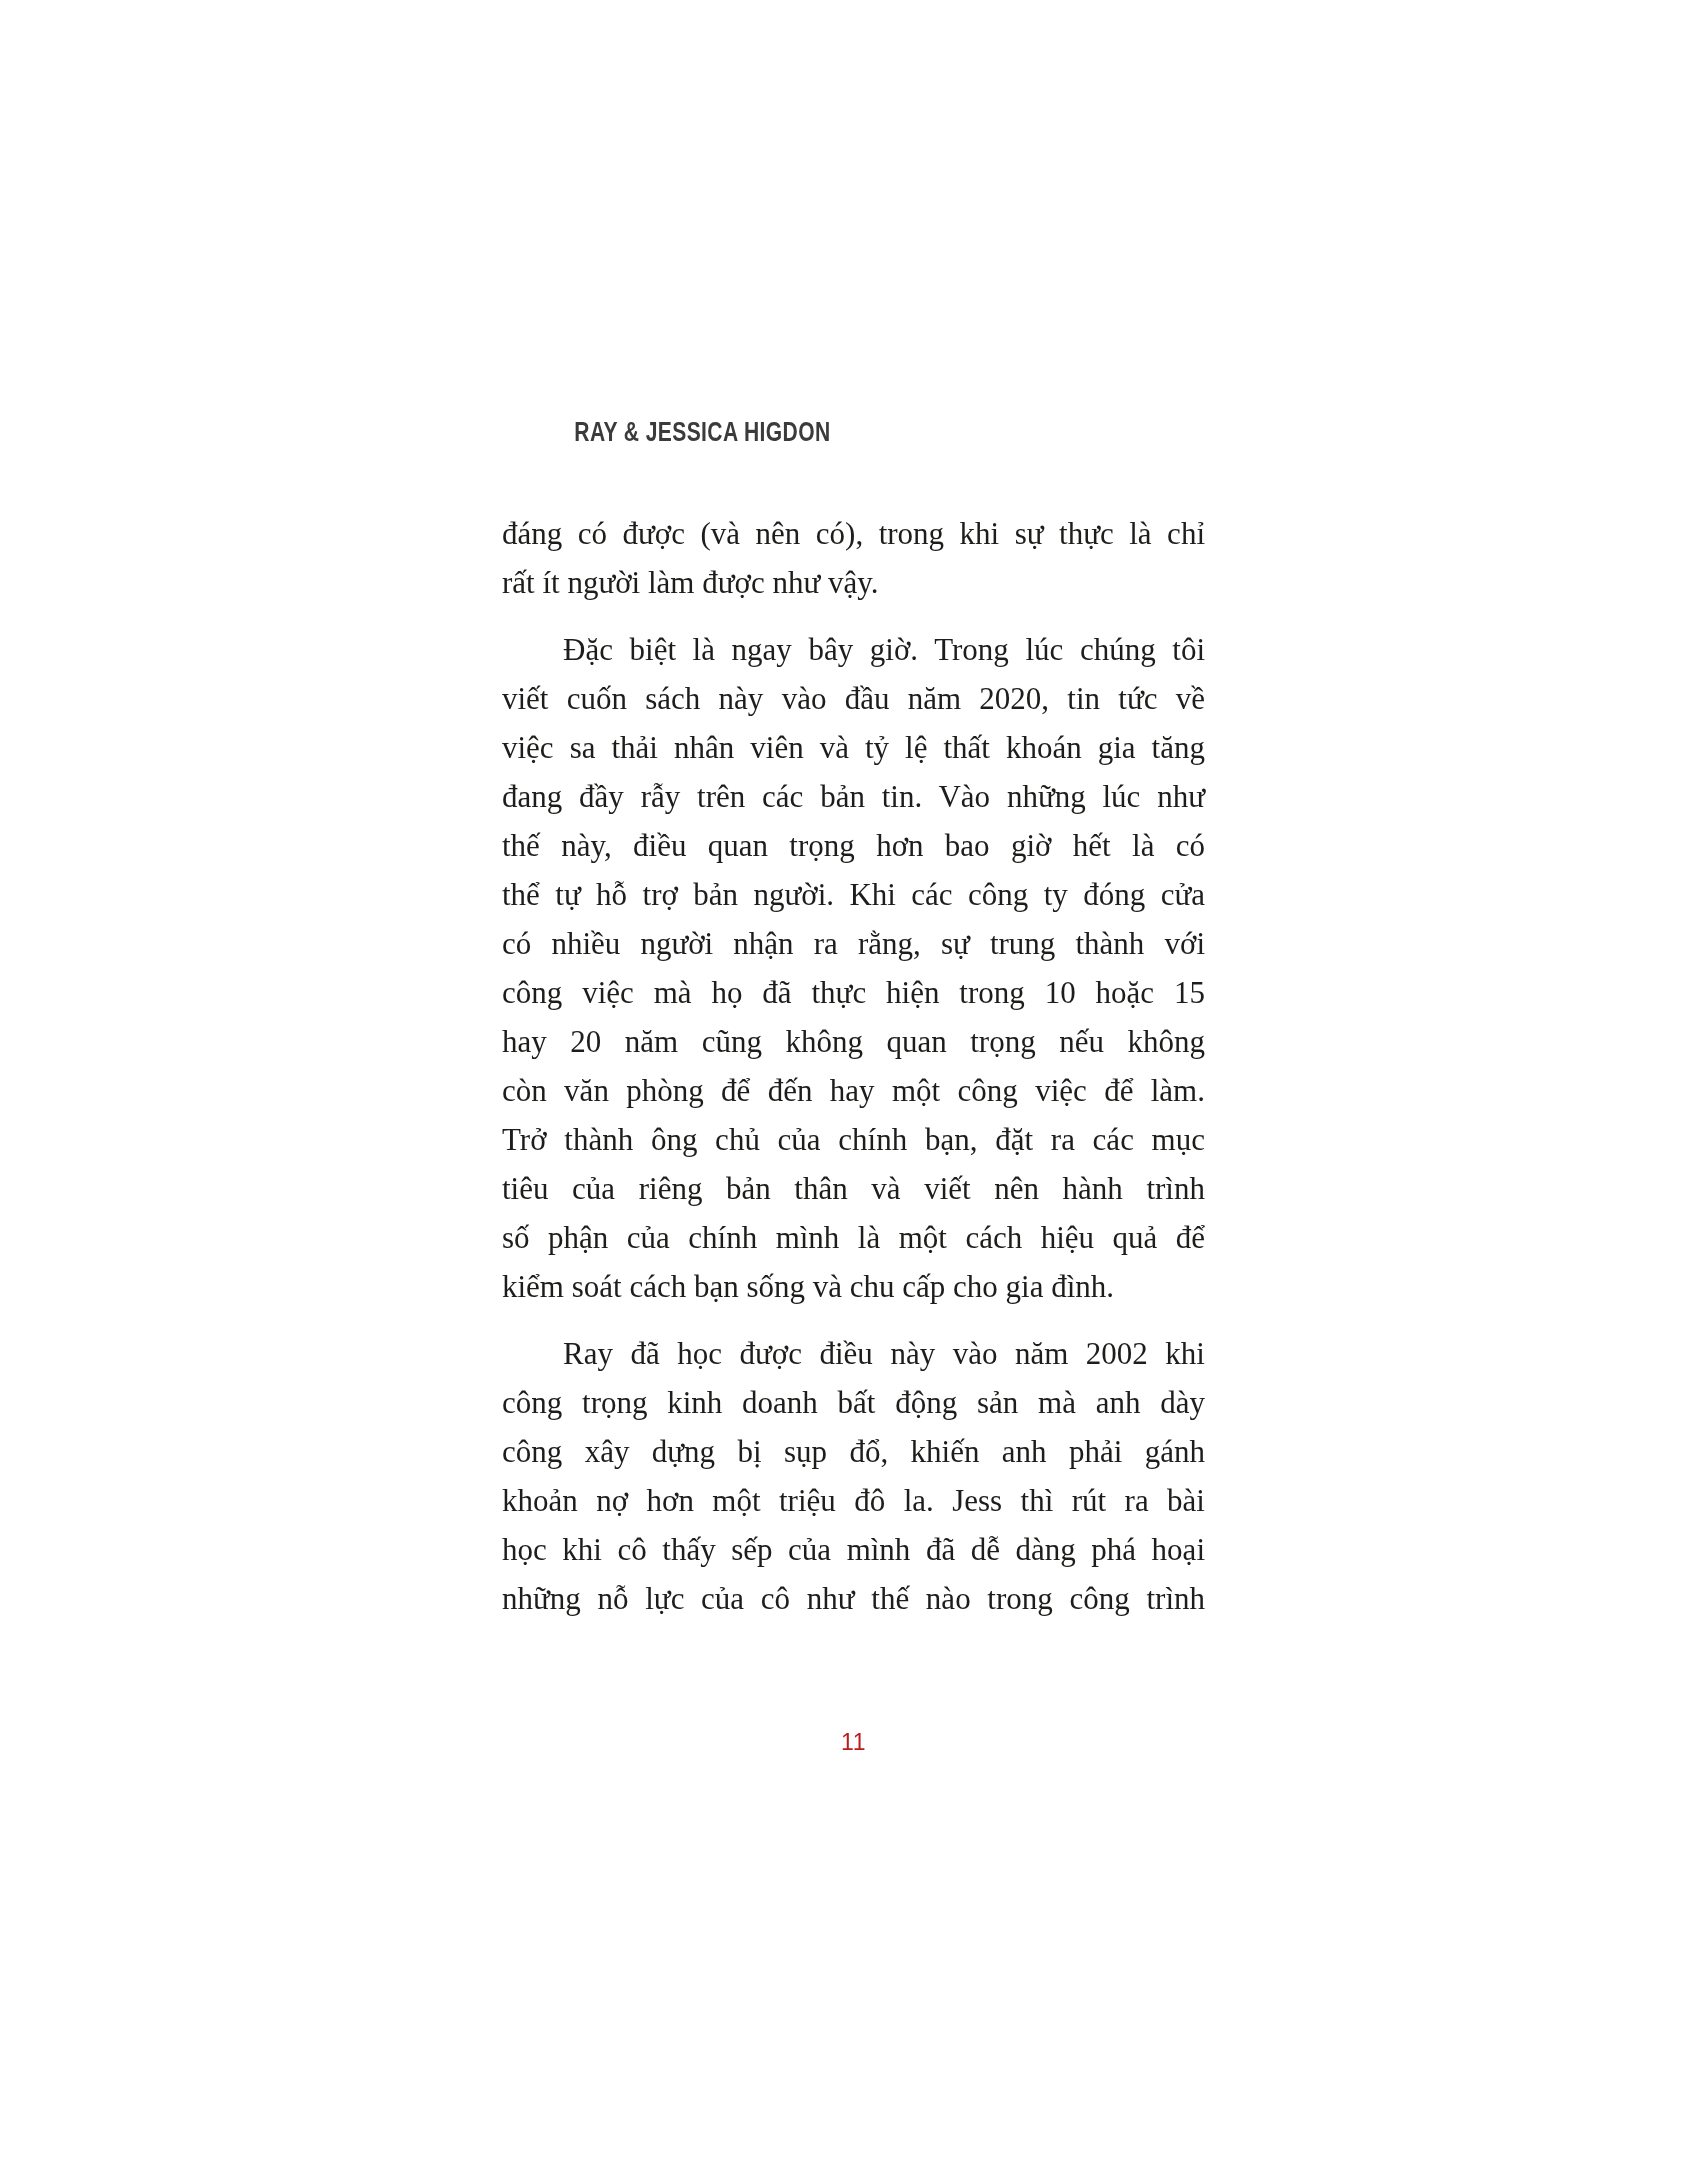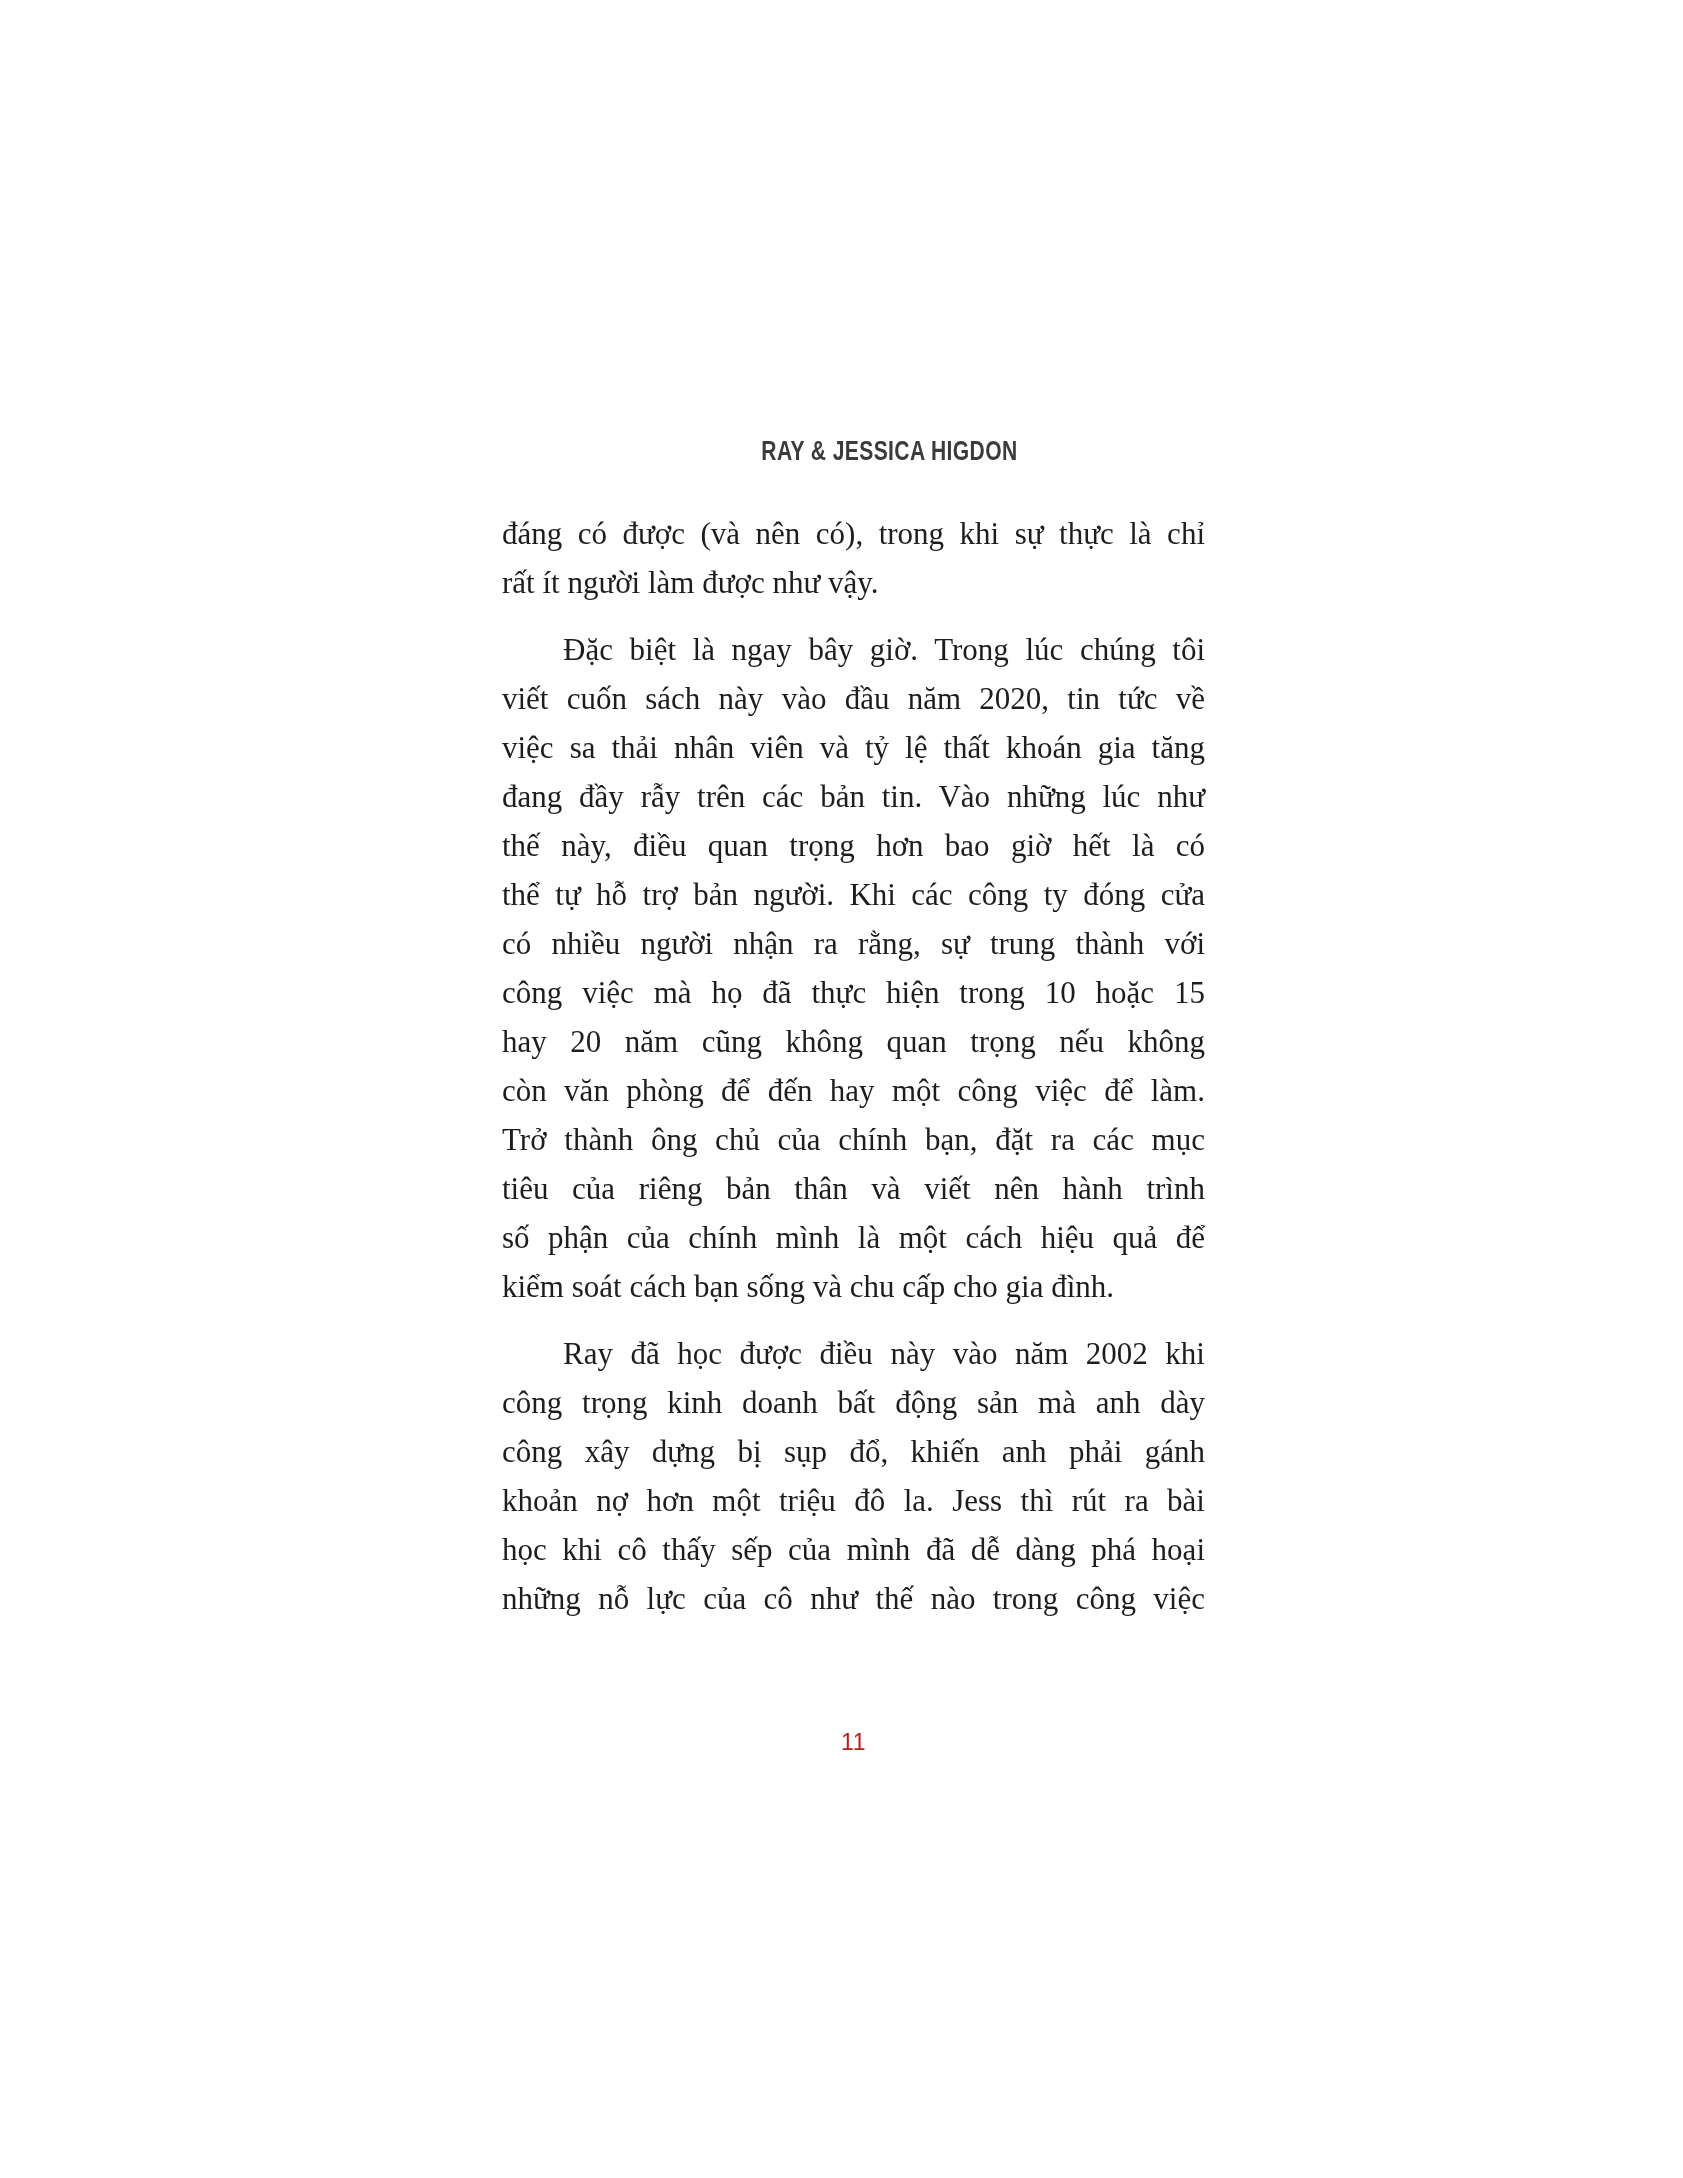--- a/index.html
+++ b/index.html
@@ -9,24 +9,24 @@
   }
   .sheet {
     position: relative;
     width: 1683px;
     height: 2178px;
     background: #ffffff;
     overflow: hidden;
   }
   .running-header {
     position: absolute;
-    top: 436px;
+    top: 417px;
     left: 502px;
     width: 703px;
-    text-align: center;
+    text-align: left;
     white-space: nowrap;
   }
   .running-header span {
     display: inline-block;
     font-family: "Liberation Sans", "DejaVu Sans", sans-serif;
     font-weight: 700;
     font-size: 27px;
     letter-spacing: 0.5px;
     color: #3b3b3a;
     transform: scaleX(0.78);
@@ -97,20 +97,20 @@
         <div class="line">tiêu của riêng bản thân và viết nên hành trình</div>
         <div class="line">số phận của chính mình là một cách hiệu quả để</div>
         <div class="line final">kiểm soát cách bạn sống và chu cấp cho gia đình.</div>
       </div>
       <div class="para">
         <div class="line indent">Ray đã học được điều này vào năm 2002 khi</div>
         <div class="line">công trọng kinh doanh bất động sản mà anh dày</div>
         <div class="line">công xây dựng bị sụp đổ, khiến anh phải gánh</div>
         <div class="line">khoản nợ hơn một triệu đô la. Jess thì rút ra bài</div>
         <div class="line">học khi cô thấy sếp của mình đã dễ dàng phá hoại</div>
-        <div class="line">những nỗ lực của cô như thế nào trong công việc</div>
+        <div class="line">những nỗ lực của cô như thế nào trong công trình</div>
       </div>
     </div>
 
   <div class="page-number">11</div>
 
 </div>
 
 
 </body></html>

